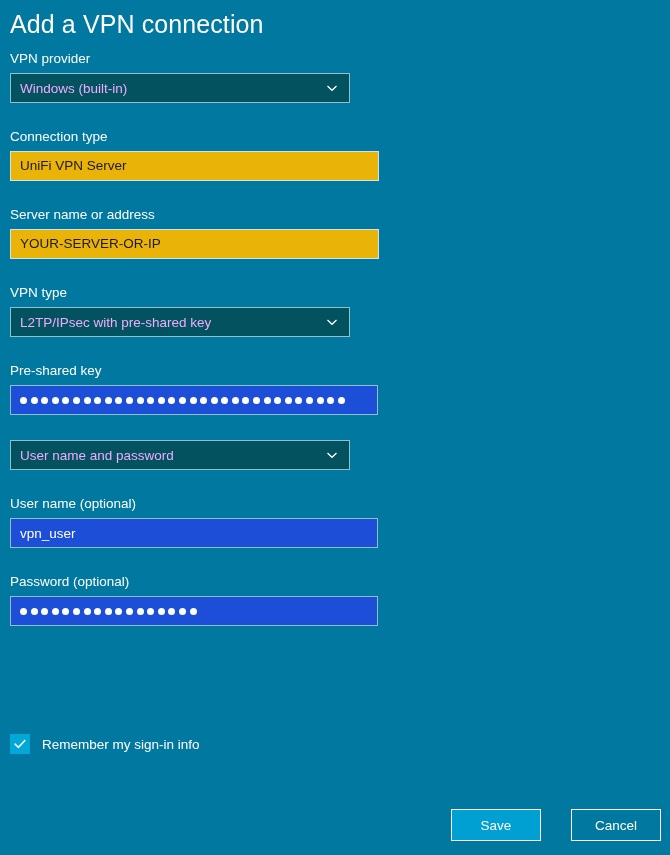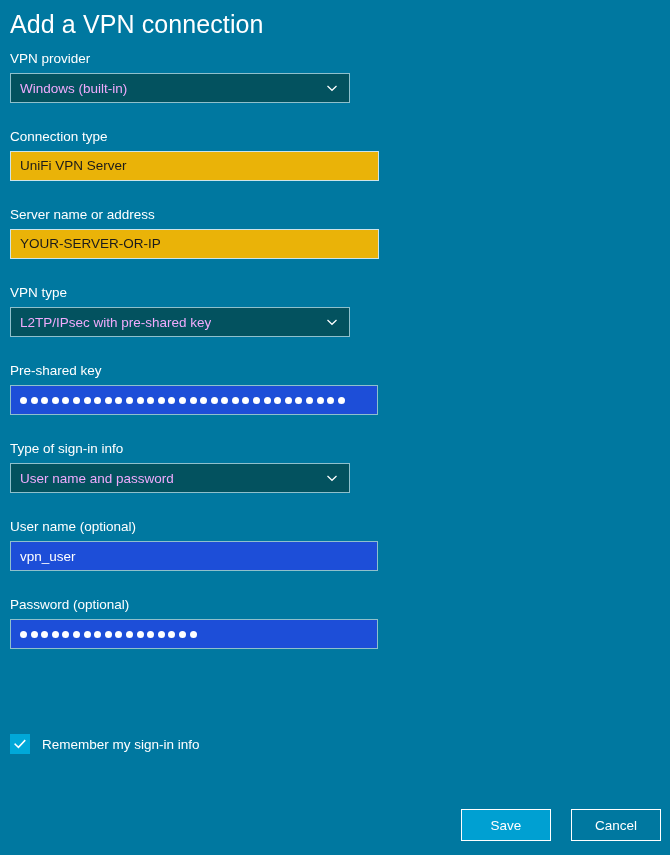--- a/index.html
+++ b/index.html
@@ -165,21 +165,21 @@
     color: #ffffff;
     white-space: nowrap;
   }
 
   
   .buttons {
     position: absolute;
     right: 9px;
     top: 809px;
     display: flex;
-    gap: 20px;
+    gap: 30px;
   }
   .btn {
     box-sizing: border-box;
     height: 32px;
     min-width: 90px;
     padding: 0 18px;
     font-size: 13.5px;
     font-family: "Liberation Sans", sans-serif;
     color: #ffffff;
     border: 1px solid #ffffff;
@@ -280,21 +280,20 @@
             <i></i>
             <i></i>
             <i></i>
             <i></i>
           </span>
       </div>
     </div>
     <div class="gap-after"></div>
 
     <div class="field-group">
-      <div class="field-label">Type of sign-in info</div>
       <div class="combo">
         <span class="combo-text">User name and password</span>
         <span class="chevron">
           <svg viewBox="0 0 12 12" width="12" height="12" aria-hidden="true">
             <path d="M1.5 4 L6 8.3 L10.5 4" fill="none" stroke="#ffffff" stroke-width="1.2"></path>
           </svg>
         </span>
       </div>
     </div>
     <div class="gap-after"></div>

